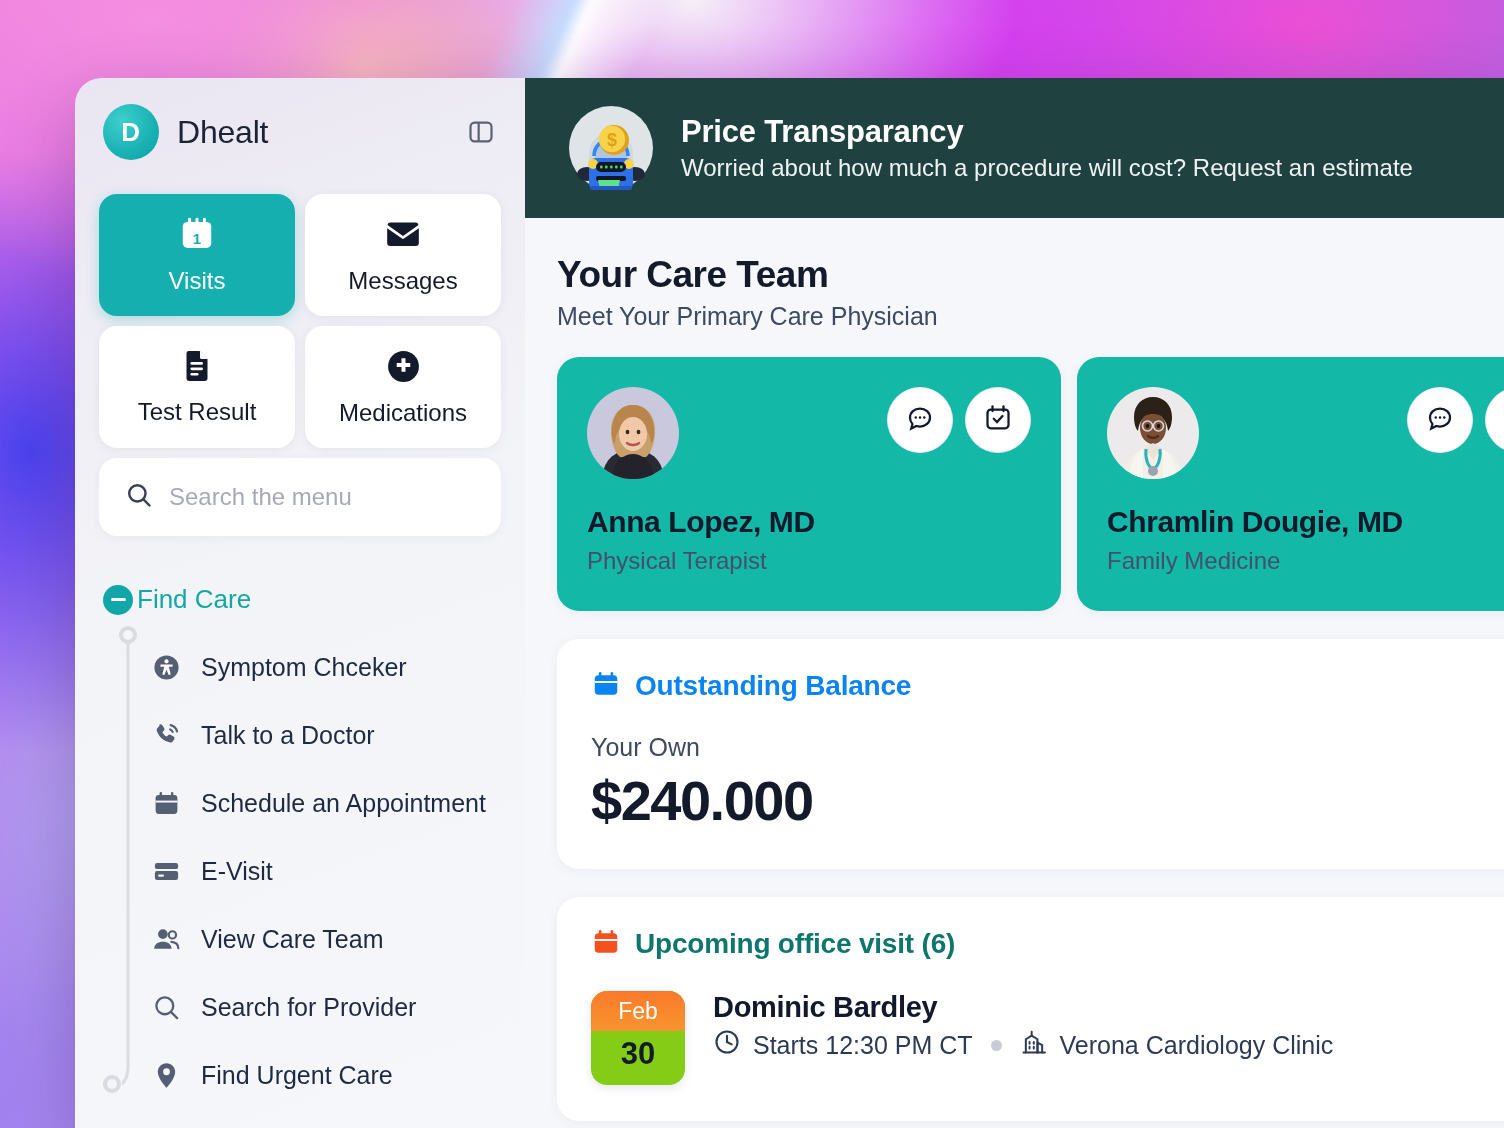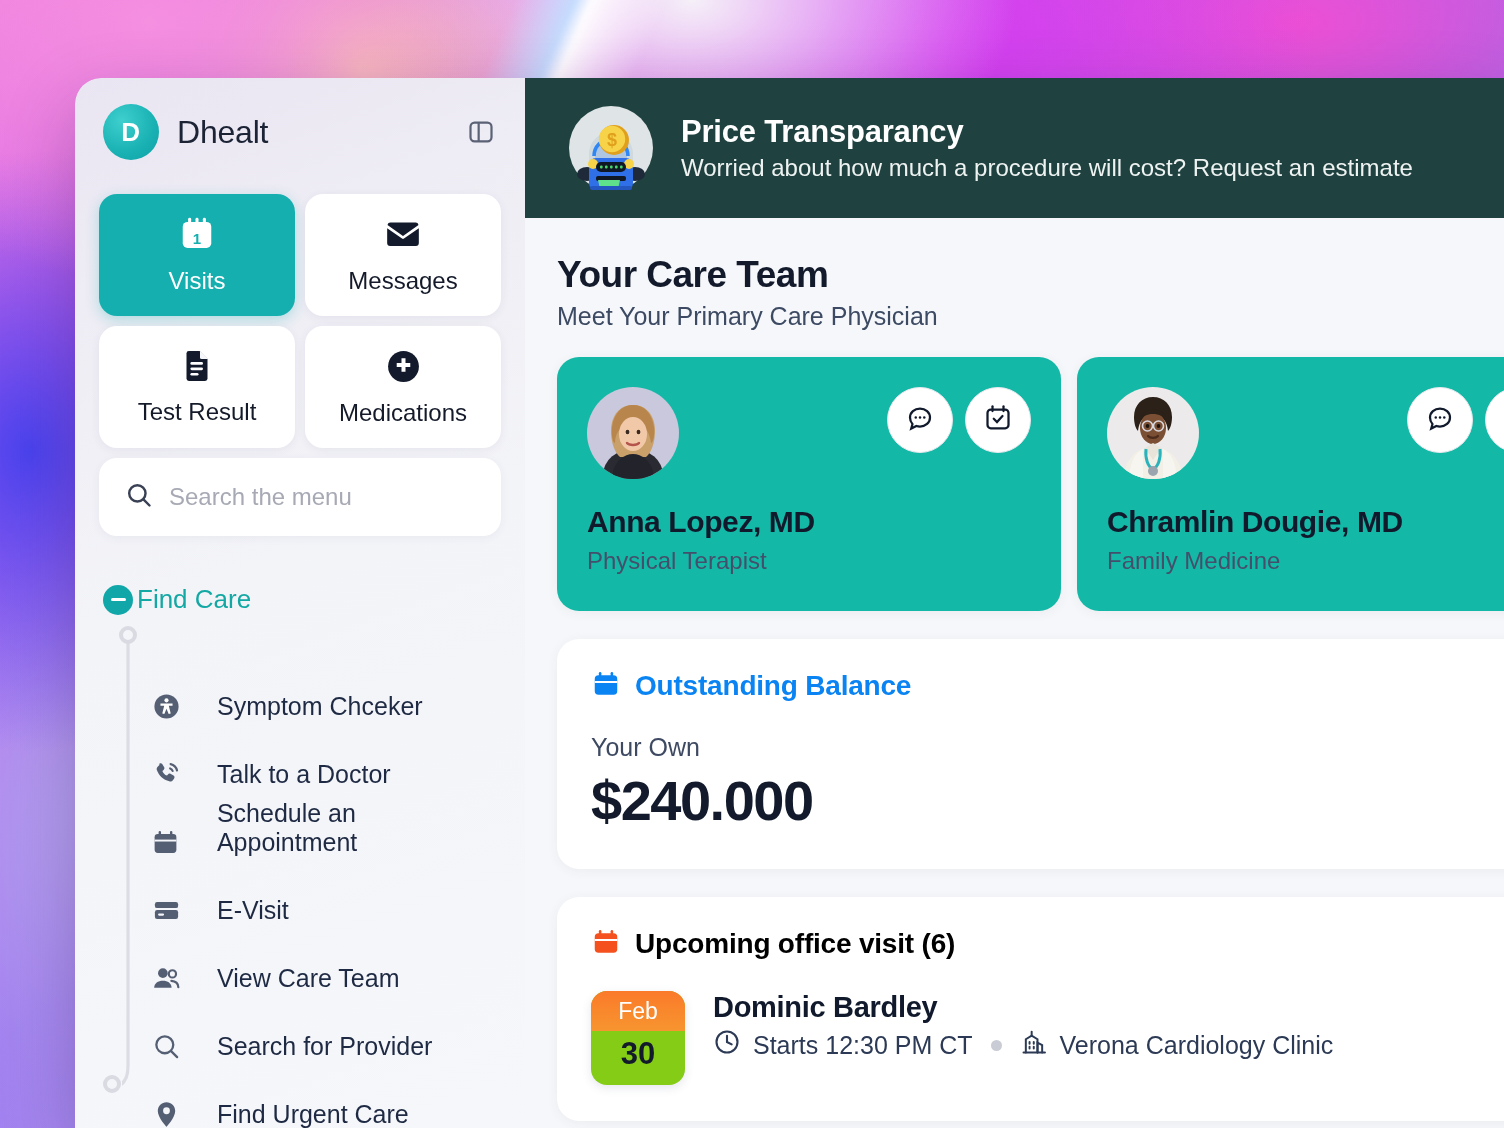--- a/index.html
+++ b/index.html
@@ -146,21 +146,21 @@
     width: 18px; height: 18px;
     border-radius: 50%;
     background: #f4f5f8;
     border: 4px solid #d9dae2;
   }
   .tree-node.top { left: -3px; top: 0; }
   .tree-node.bottom { left: -19px; top: 449px; }
 
   .nav-list { margin-top: 38px; padding-left: 52px; }
   .nav-item {
-    display: flex; align-items: flex-end; gap: 36px;
+    display: flex; align-items: flex-start; gap: 20px;
     height: 68px;
   }
   .nav-icon { width: 30px; display: flex; align-items: center; justify-content: center; line-height: 0; }
   .nav-label { font-size: 25px; color: #1e2a43; }
 
   
   #main {
     flex: 1 1 auto;
     position: relative;
     background: #f6f7fa;
@@ -613,21 +613,21 @@
       <div class="info-card">
         <div class="card-head">
           <span>
             <svg width="30" height="30" viewBox="0 0 24 24" fill="#f4511e">
               <rect x="3" y="5" width="18" height="15.6" rx="3"></rect>
               <rect x="6.3" y="2.4" width="2" height="4" rx="1"></rect>
               <rect x="15.7" y="2.4" width="2" height="4" rx="1"></rect>
               <rect x="3" y="9.6" width="18" height="1.6" fill="#fff"></rect>
             </svg>
           </span>
-          <span class="card-head-text" style="color:#000000">Upcoming office visit (6)</span>
+          <span class="card-head-text" style="color:#0f766e">Upcoming office visit (6)</span>
         </div>
 
         <div class="visit-row">
           <div class="date-badge">
             <div class="m">Feb</div>
             <div class="d">30</div>
           </div>
           <div>
             <div class="visit-name">Dominic Bardley</div>
             <div class="visit-meta">

